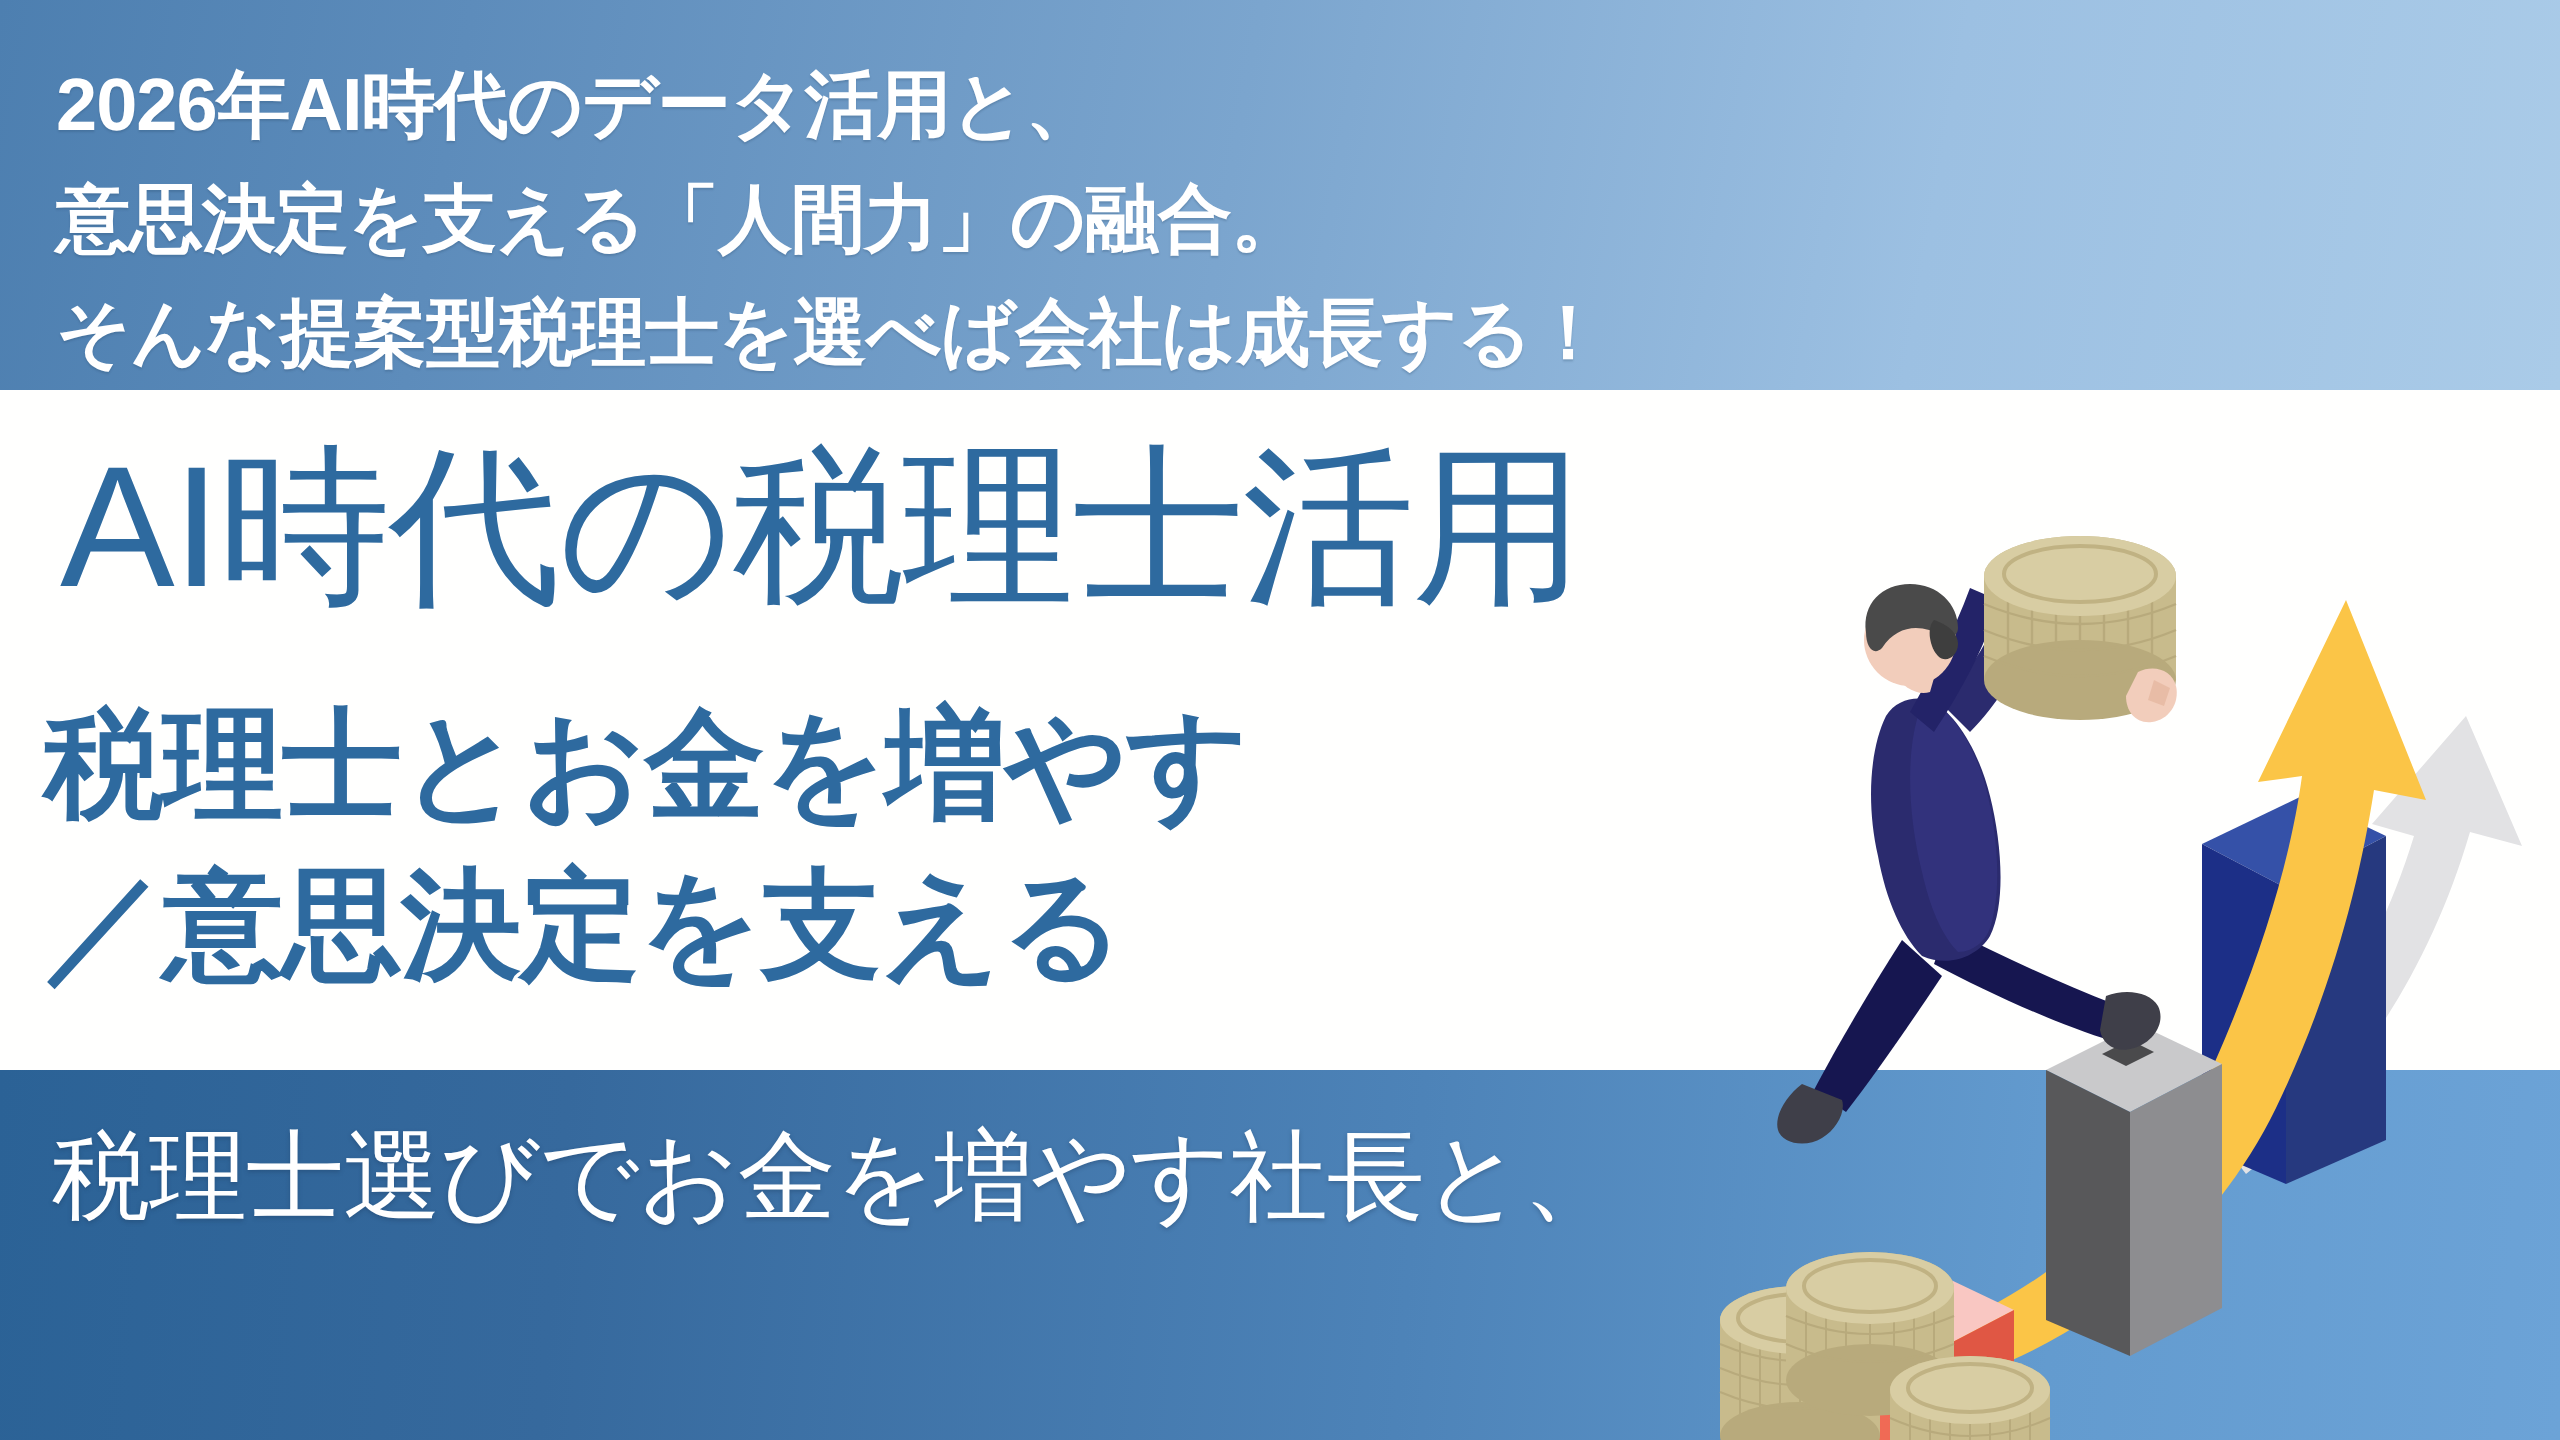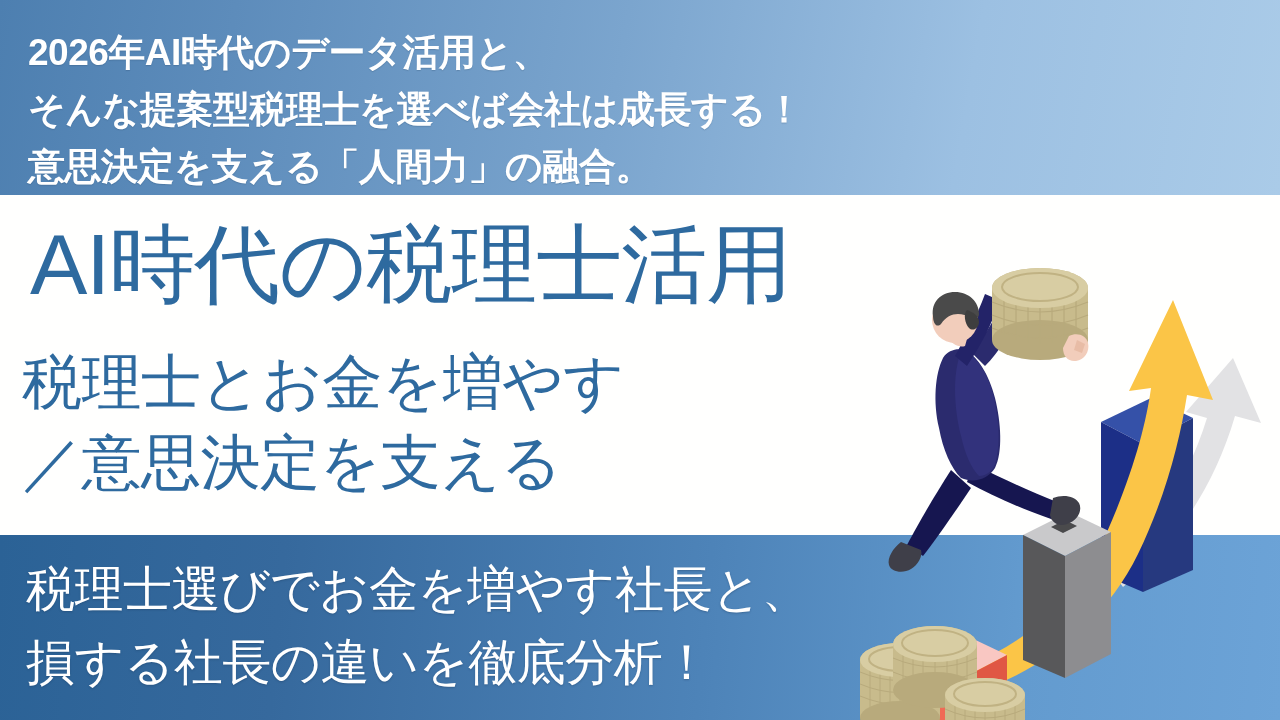--- a/index.html
+++ b/index.html
@@ -48,21 +48,21 @@
     font-weight:normal;
     font-size:86px;
     line-height:92px;
     letter-spacing:-1px;
     white-space:nowrap;
     z-index:3;
   }
   .sub-title {
     position:absolute; left:22px; top:148px;
     color:#2e6a9f;
-    font-weight:normal;
+    font-weight:bold;
     font-size:60px;
     line-height:80px;
     letter-spacing:-0.5px;
     z-index:3;
   }
   .sub-title div { white-space:nowrap; }
 
   
   .bottom-banner {
     position:absolute; left:0; top:535px; width:1280px; height:185px;
@@ -92,37 +92,36 @@
   .illustration svg { display:block; }
 </style>
 </head>
 <body>
 
 <div id="thumbnail">
 
   <div class="top-banner">
     <div class="top-banner-inner">
       <div class="tb-line">2026年AI時代のデータ活用と、</div>
+      <div class="tb-line">意思決定を支える「人間力」の融合。</div>
       <div class="tb-line">そんな提案型税理士を選べば会社は成長する！</div>
-      <div class="tb-line">意思決定を支える「人間力」の融合。</div>
     </div>
   </div>
 
   <div class="mid-zone">
     <div class="main-title">AI時代の税理士活用</div>
     <div class="sub-title">
       <div>税理士とお金を増やす</div>
       <div>／意思決定を支える</div>
     </div>
   </div>
 
   <div class="bottom-banner">
     <div class="bottom-banner-inner">
       <div class="bb-line">税理士選びでお金を増やす社長と、</div>
-      <div class="bb-line">損する社長の違いを徹底分析！</div>
     </div>
   </div>
 
   <div class="illustration">
     <svg width="425" height="480" viewBox="0 0 425 480" xmlns="http://www.w3.org/2000/svg">
 
       <g>
         <path d="M255 330 C290 300 330 250 352 178 L331 172 L378 118 L406 183 L380 176 C356 258 310 314 268 347 Z" fill="#e2e2e4"></path>
       </g>
 

